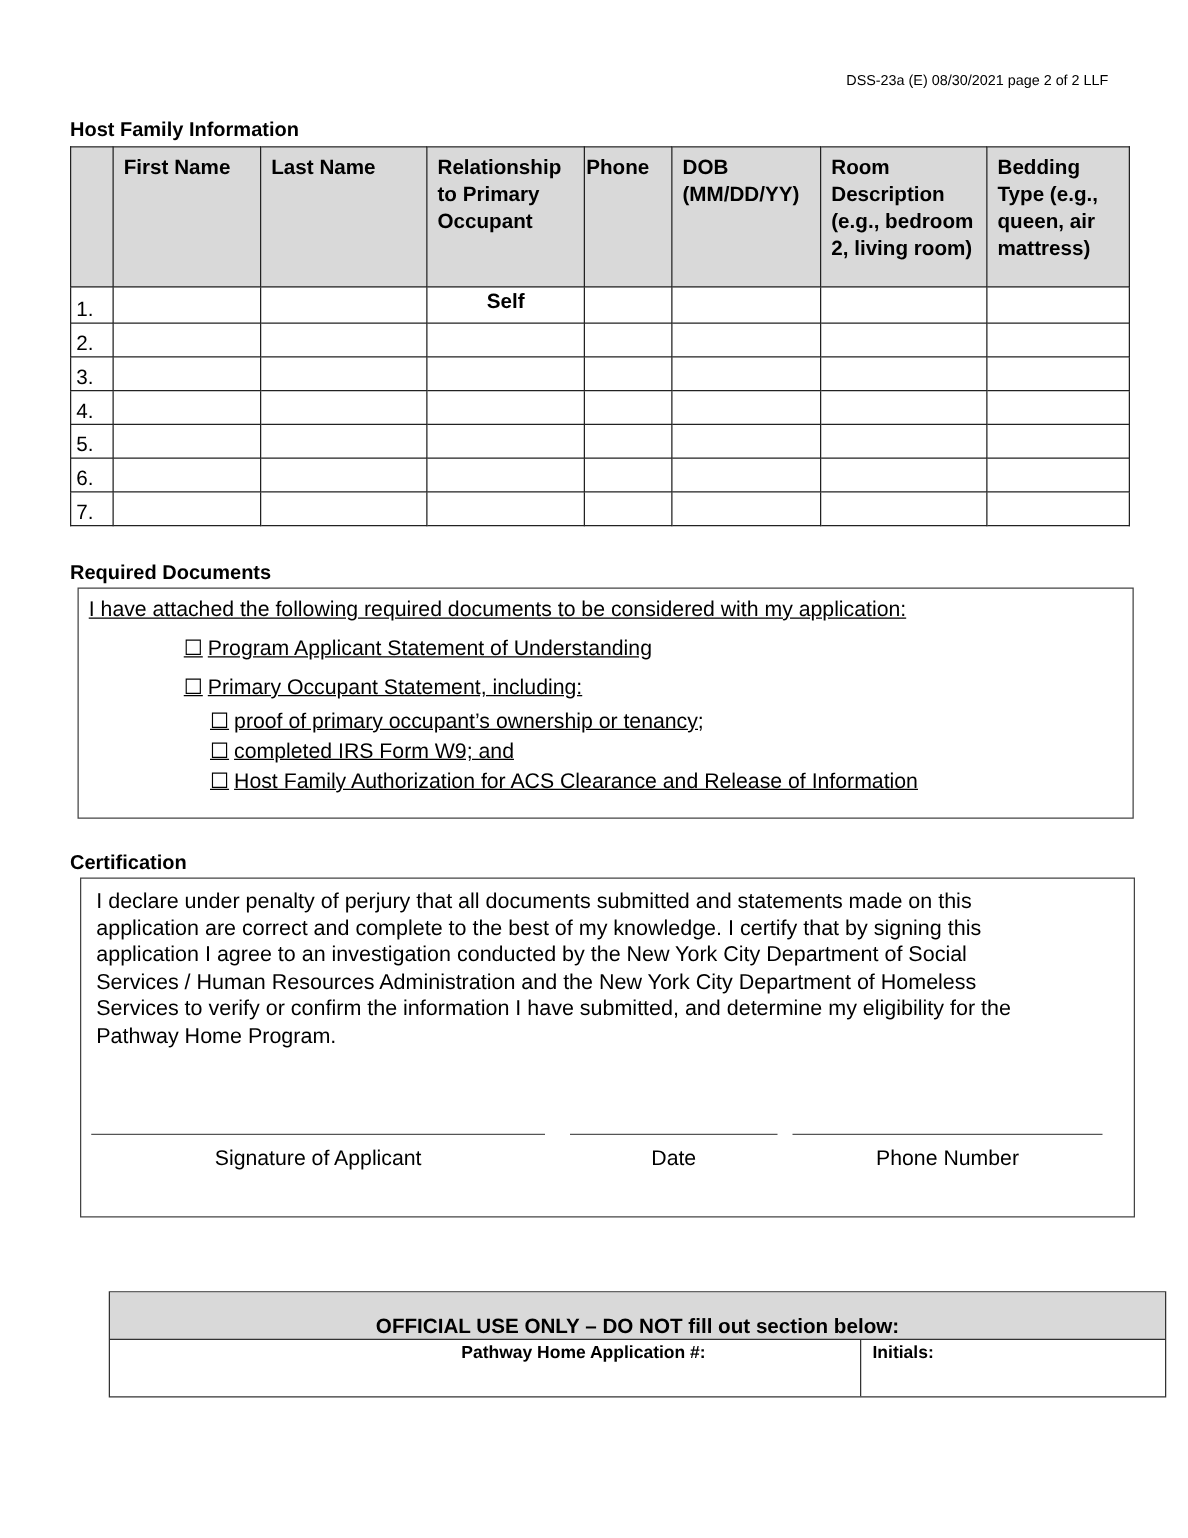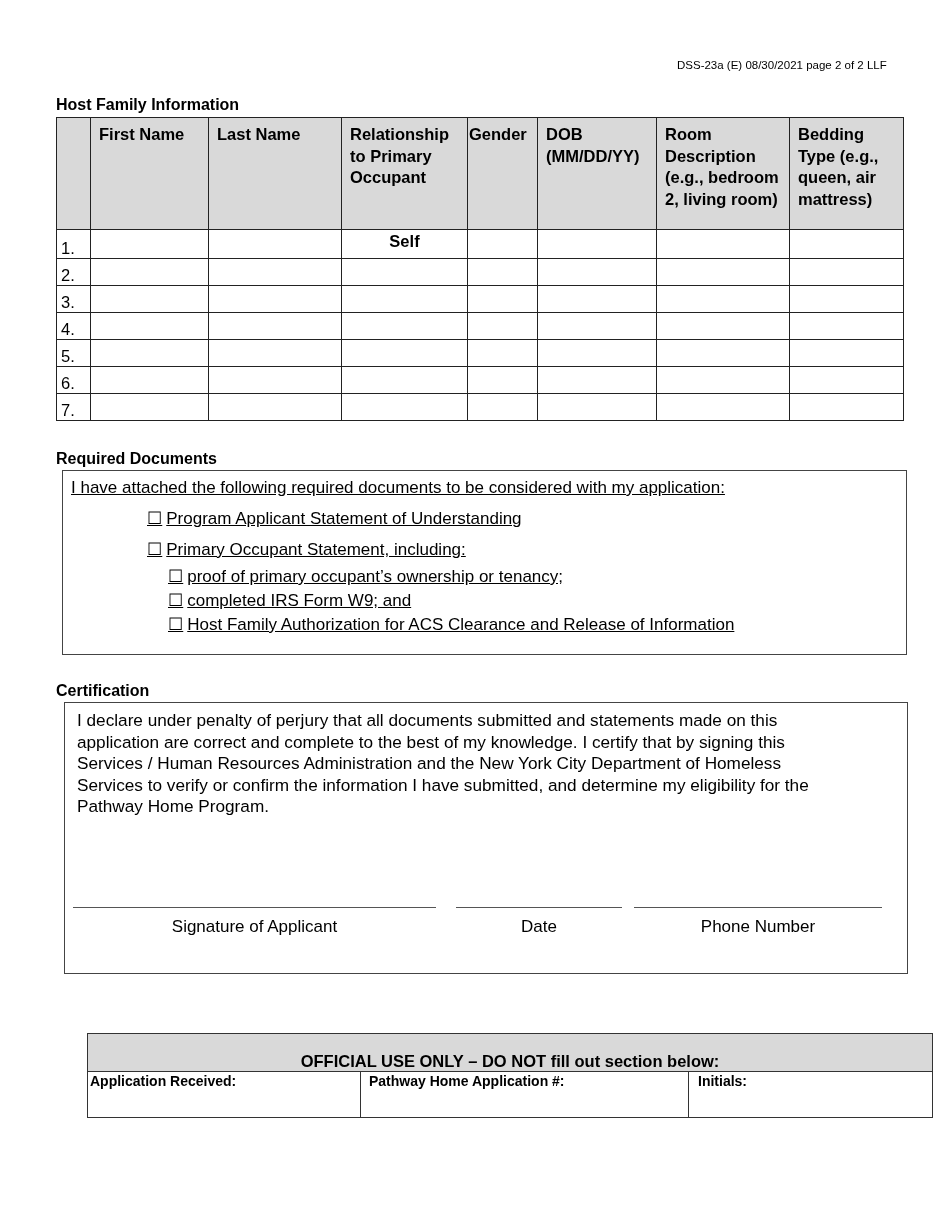--- a/index.html
+++ b/index.html
@@ -44,21 +44,21 @@
       <col style="width:119px">
       <col style="width:133px">
       <col style="width:114px">
   </colgroup>
   <thead>
     <tr>
       <th></th>
       <th>First Name</th>
       <th>Last Name</th>
       <th>Relationship to Primary Occupant</th>
-      <th class="narrow">Gender</th>
+      <th class="narrow">Phone</th>
       <th>DOB (MM/DD/YY)</th>
       <th>Room Description (e.g., bedroom 2, living room)</th>
       <th>Bedding Type (e.g., queen, air mattress)</th>
     </tr>
   </thead>
   <tbody>
     <tr>
       <td class="num">1.</td>
       <td></td>
       <td></td>
@@ -150,38 +150,36 @@
   <div class="abs req-line" style="left:105px; top:143px;">
     <span class="cb">☐</span><span>Host Family Authorization for ACS Clearance and Release of Information</span>
   </div>
 </div>
 
 <div class="abs section-title" id="t-cert">Certification</div>
 <div class="abs cert-box">
   <div class="abs cert-text">
     <div>I declare under penalty of perjury that all documents submitted and statements made on this</div>
     <div>application are correct and complete to the best of my knowledge. I certify that by signing this</div>
+    <div>application I agree to an investigation conducted by the New York City Department of Social</div>
     <div>Services / Human Resources Administration and the New York City Department of Homeless</div>
     <div>Services to verify or confirm the information I have submitted, and determine my eligibility for the</div>
     <div>Pathway Home Program.</div>
   </div>
 
   <div class="abs sig-line" style="left:8px; top:204px; width:363px;"></div>
   <div class="abs sig-line" style="left:391px; top:204px; width:166px;"></div>
   <div class="abs sig-line" style="left:569px; top:204px; width:248px;"></div>
 
   <div class="abs sig-label" style="left:8px; top:214px; width:363px;">Signature of Applicant</div>
   <div class="abs sig-label" style="left:391px; top:214px; width:166px;">Date</div>
   <div class="abs sig-label" style="left:569px; top:214px; width:248px;">Phone Number</div>
 </div>
 
 <div class="abs off-box">
   <div class="abs off-head">OFFICIAL USE ONLY – DO NOT fill out section below:</div>
-  <div class="abs off-cell" style="left:0; width:273px; border-right:1.5px solid #333;">
-    <span>Application Received:</span>
-  </div>
   <div class="abs off-cell" style="left:273px; width:328px; border-right:1.5px solid #333; padding-left:8px;">
     <span>Pathway Home Application #:</span>
   </div>
   <div class="abs off-cell" style="left:601px; width:243px; padding-left:9px;">
     <span>Initials:</span>
   </div>
 </div>
 
 </body></html>

